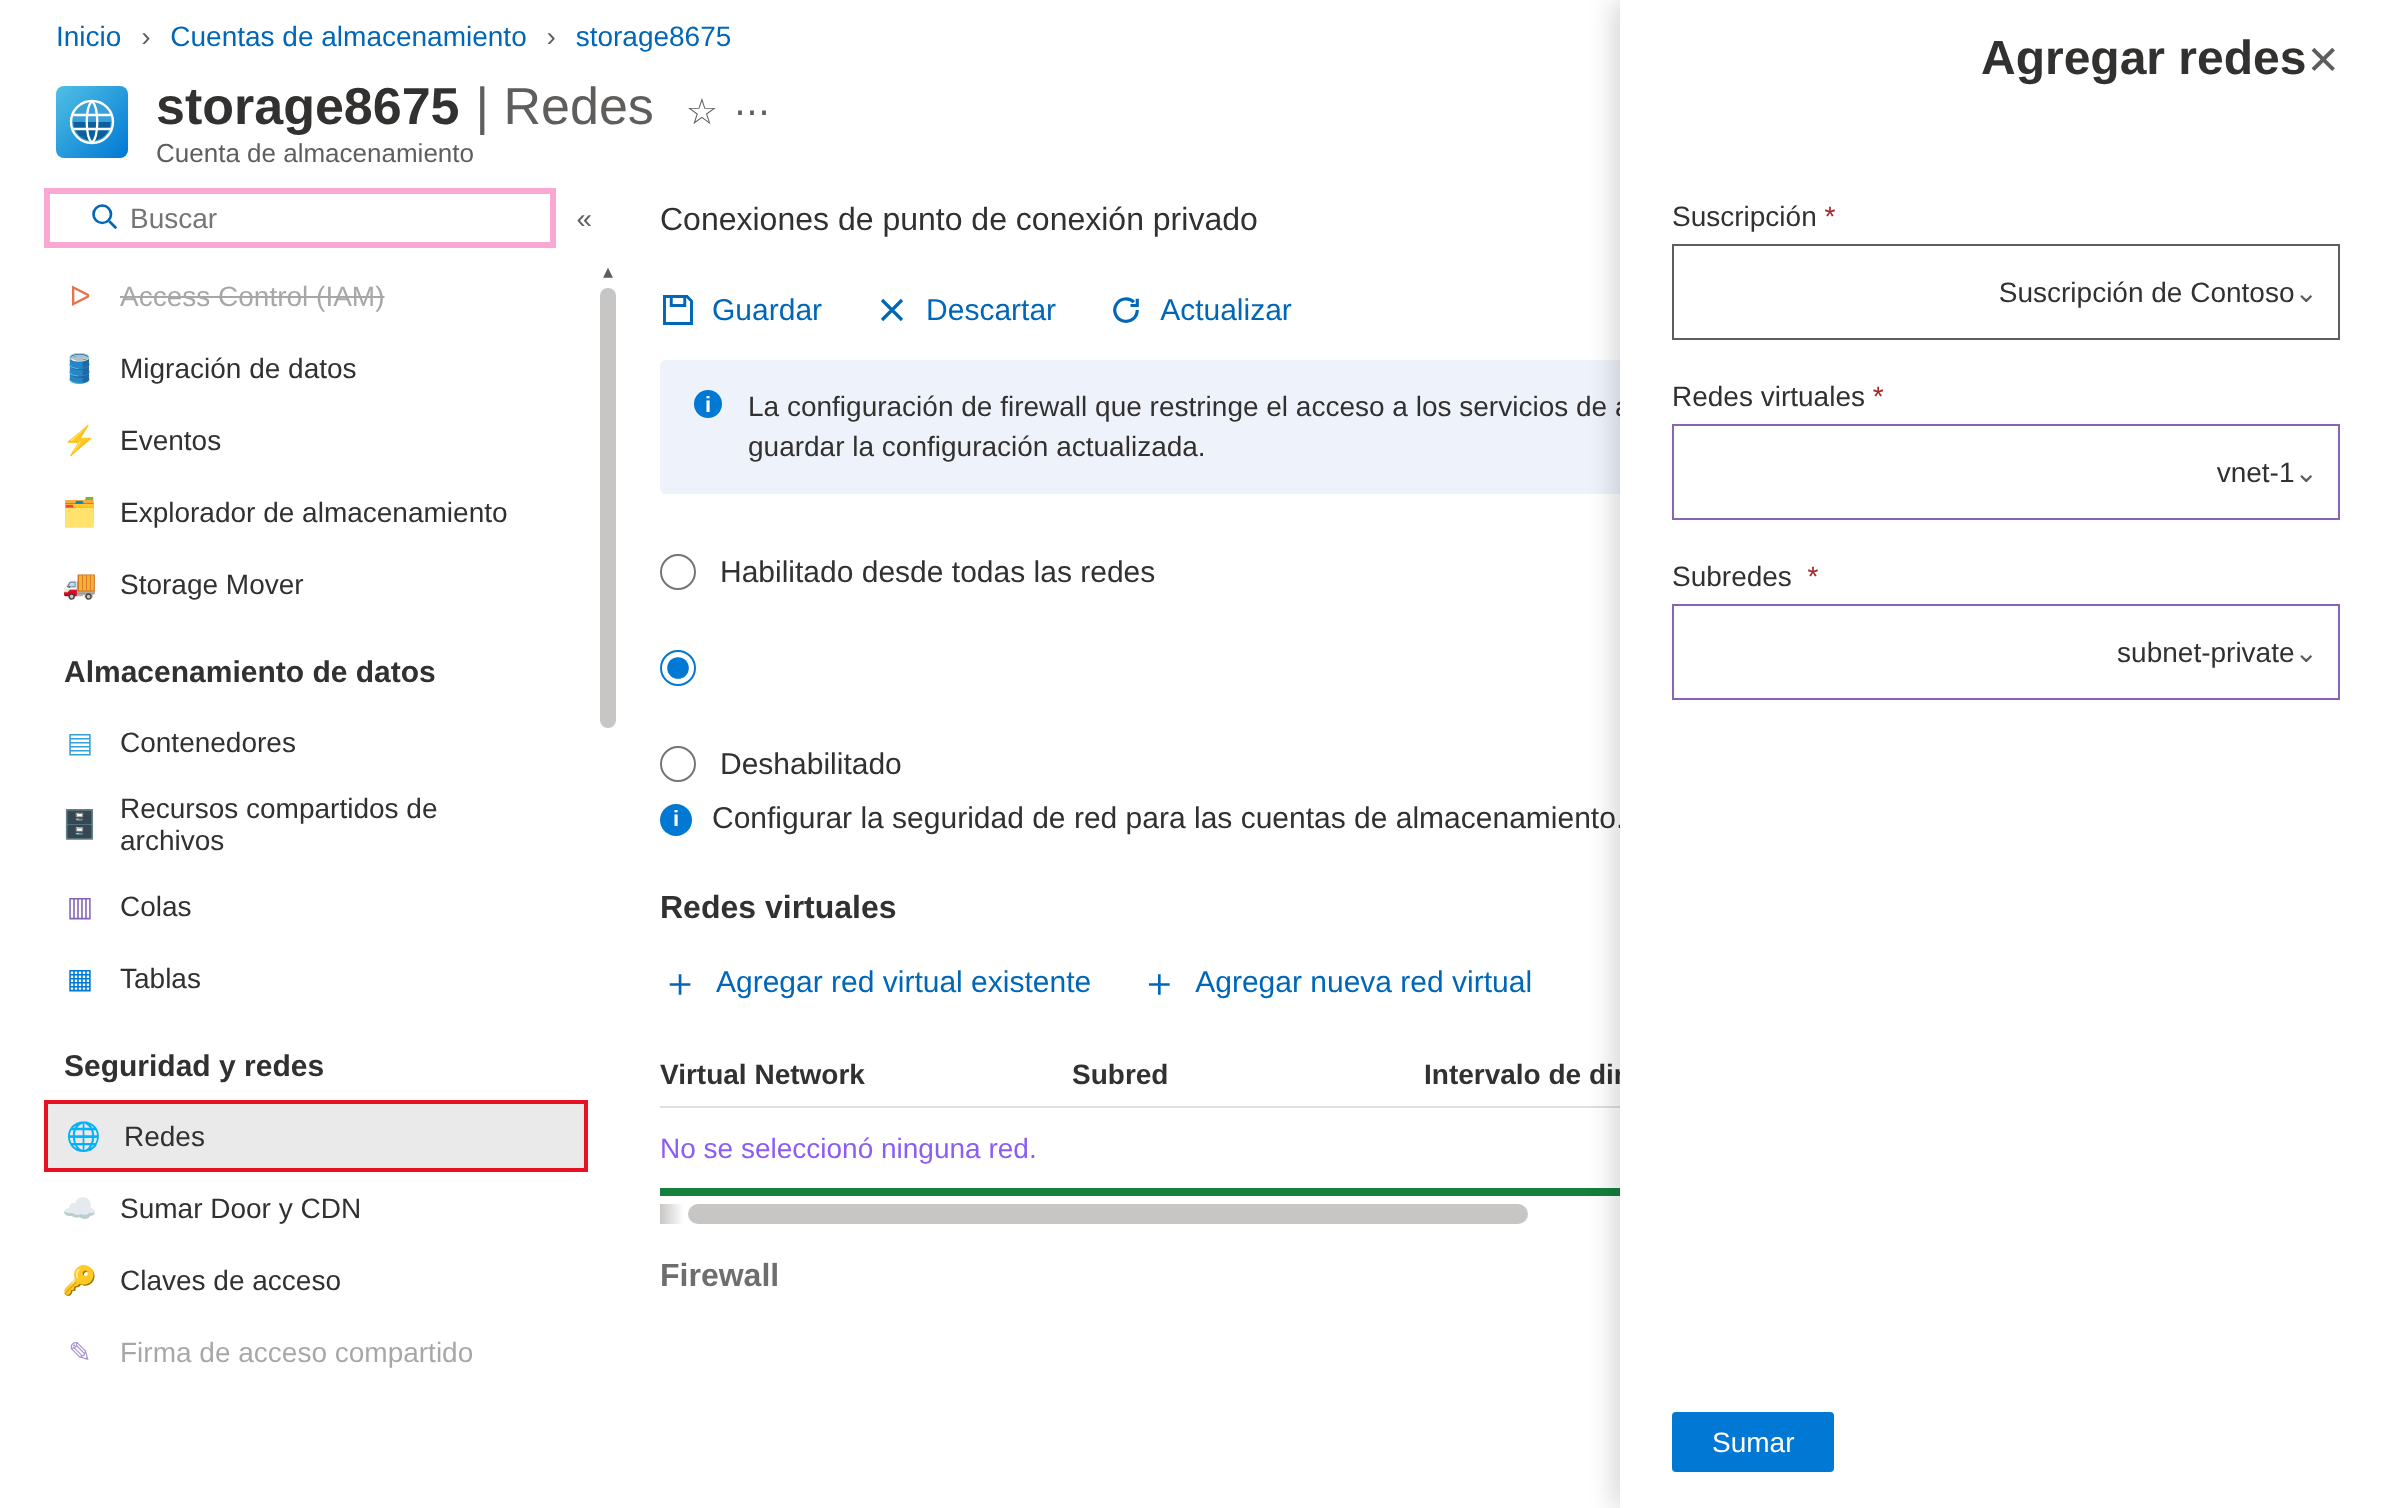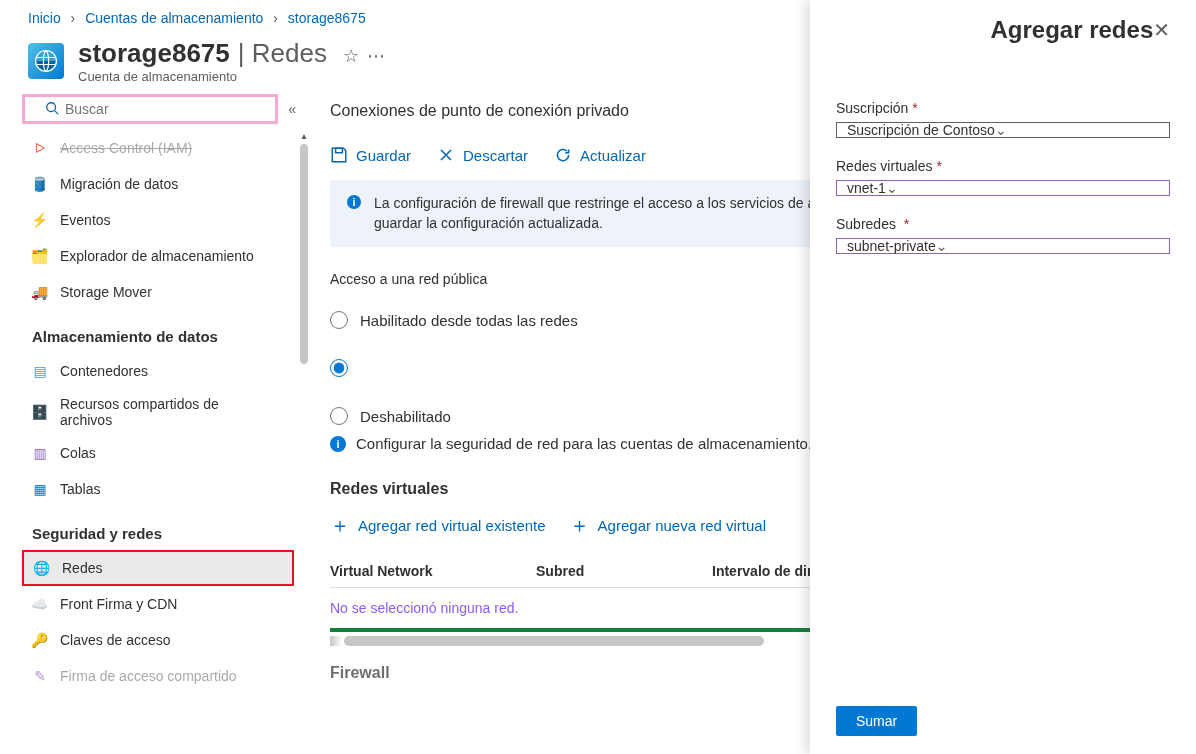--- a/index.html
+++ b/index.html
@@ -70,21 +70,21 @@
   .hscroll .thumb{ position:absolute; left:14px; top:0; height:10px; width:420px; background:#c8c6c4; border-radius:5px; }
 
   
   .panel { position:absolute; top:0; right:0; width:386px; height:100%; background:#fff; box-shadow: -4px 0 12px rgba(0,0,0,.15); padding: 16px 26px 0; display:flex; flex-direction:column; }
   .panel-head { display:flex; justify-content:flex-end; align-items:center; margin-bottom: 56px; }
   .panel-title { font-size:24px; font-weight:600; }
   .panel-close { font-size:20px; color:#605e5c; cursor:pointer; font-weight:300; }
   .field { margin-bottom: 20px; }
   .field-label { font-size: 14px; margin-bottom: 6px; }
   .req { color:#a4262c; }
-  .select { border:1px solid #605e5c; height:16px; display:flex; align-items:center; justify-content:flex-start; padding:0 10px; background:#fff; cursor:pointer; }
+  .select { border:1px solid #605e5c; height:48px; display:flex; align-items:center; justify-content:flex-end; padding:0 10px; background:#fff; cursor:pointer; }
   .select.purple { border-color:#8764b8; }
   .select .chev { color:#605e5c; }
   .panel-footer { margin-top:auto; padding: 14px 0 18px; border-top: 1px solid rgba(0,0,0,0); }
   .btn-primary { background:#0078d4; color:#ffffff; border:none; padding: 7px 20px; font-size:14px; cursor:pointer; border-radius:2px; }
 </style>
 </head>
 <body>
 
 <div class="breadcrumb">
   <a>Inicio</a>
@@ -172,21 +172,21 @@
         <span class="nav-label">Tablas</span>
       </div>
 
       <div class="nav-heading">Seguridad y redes</div>
       <div class="nav-item selected red-box-nav">
         <span class="nav-ico" style="color:#0078d4">🌐</span>
         <span class="nav-label">Redes</span>
       </div>
       <div class="nav-item">
         <span class="nav-ico" style="color:#0078d4">☁️</span>
-        <span class="nav-label">Front Firma y CDN</span>
+        <span class="nav-label">Sumar Door y CDN</span>
       </div>
       <div class="nav-item">
         <span class="nav-ico" style="color:#ffb900">🔑</span>
         <span class="nav-label">Claves de acceso</span>
       </div>
       <div class="nav-item faded">
         <span class="nav-ico" style="color:#8764b8">✎</span>
         <span class="nav-label" style="opacity:.6">Firma de acceso compartido</span>
       </div>
 
@@ -234,21 +234,20 @@
     <div class="info-banner">
       <span class="ico">
         <svg width="16" height="16" viewBox="0 0 16 16">
             <circle cx="8" cy="8" r="7" fill="#0078d4"></circle>
             <text x="8" y="12" text-anchor="middle" fill="#fff" font-size="11" font-weight="bold">i</text>
           </svg>
       </span>
       <span>La configuración de firewall que restringe el acceso a los servicios de almacenamiento tardará hasta un minuto después de guardar la configuración actualizada.</span>
     </div>
 
-    <div class="section-label">Acceso a una red pública</div>
     <label class="radio-row">
       <input type="radio" name="pa" style=""> 
         <span>Habilitado desde todas las redes</span>
     </label>
     <label class="radio-row">
       <input type="radio" name="pa" checked="" style=""> 
     </label>
     <label class="radio-row">
       <input type="radio" name="pa" style=""> 
         <span>Deshabilitado</span>

